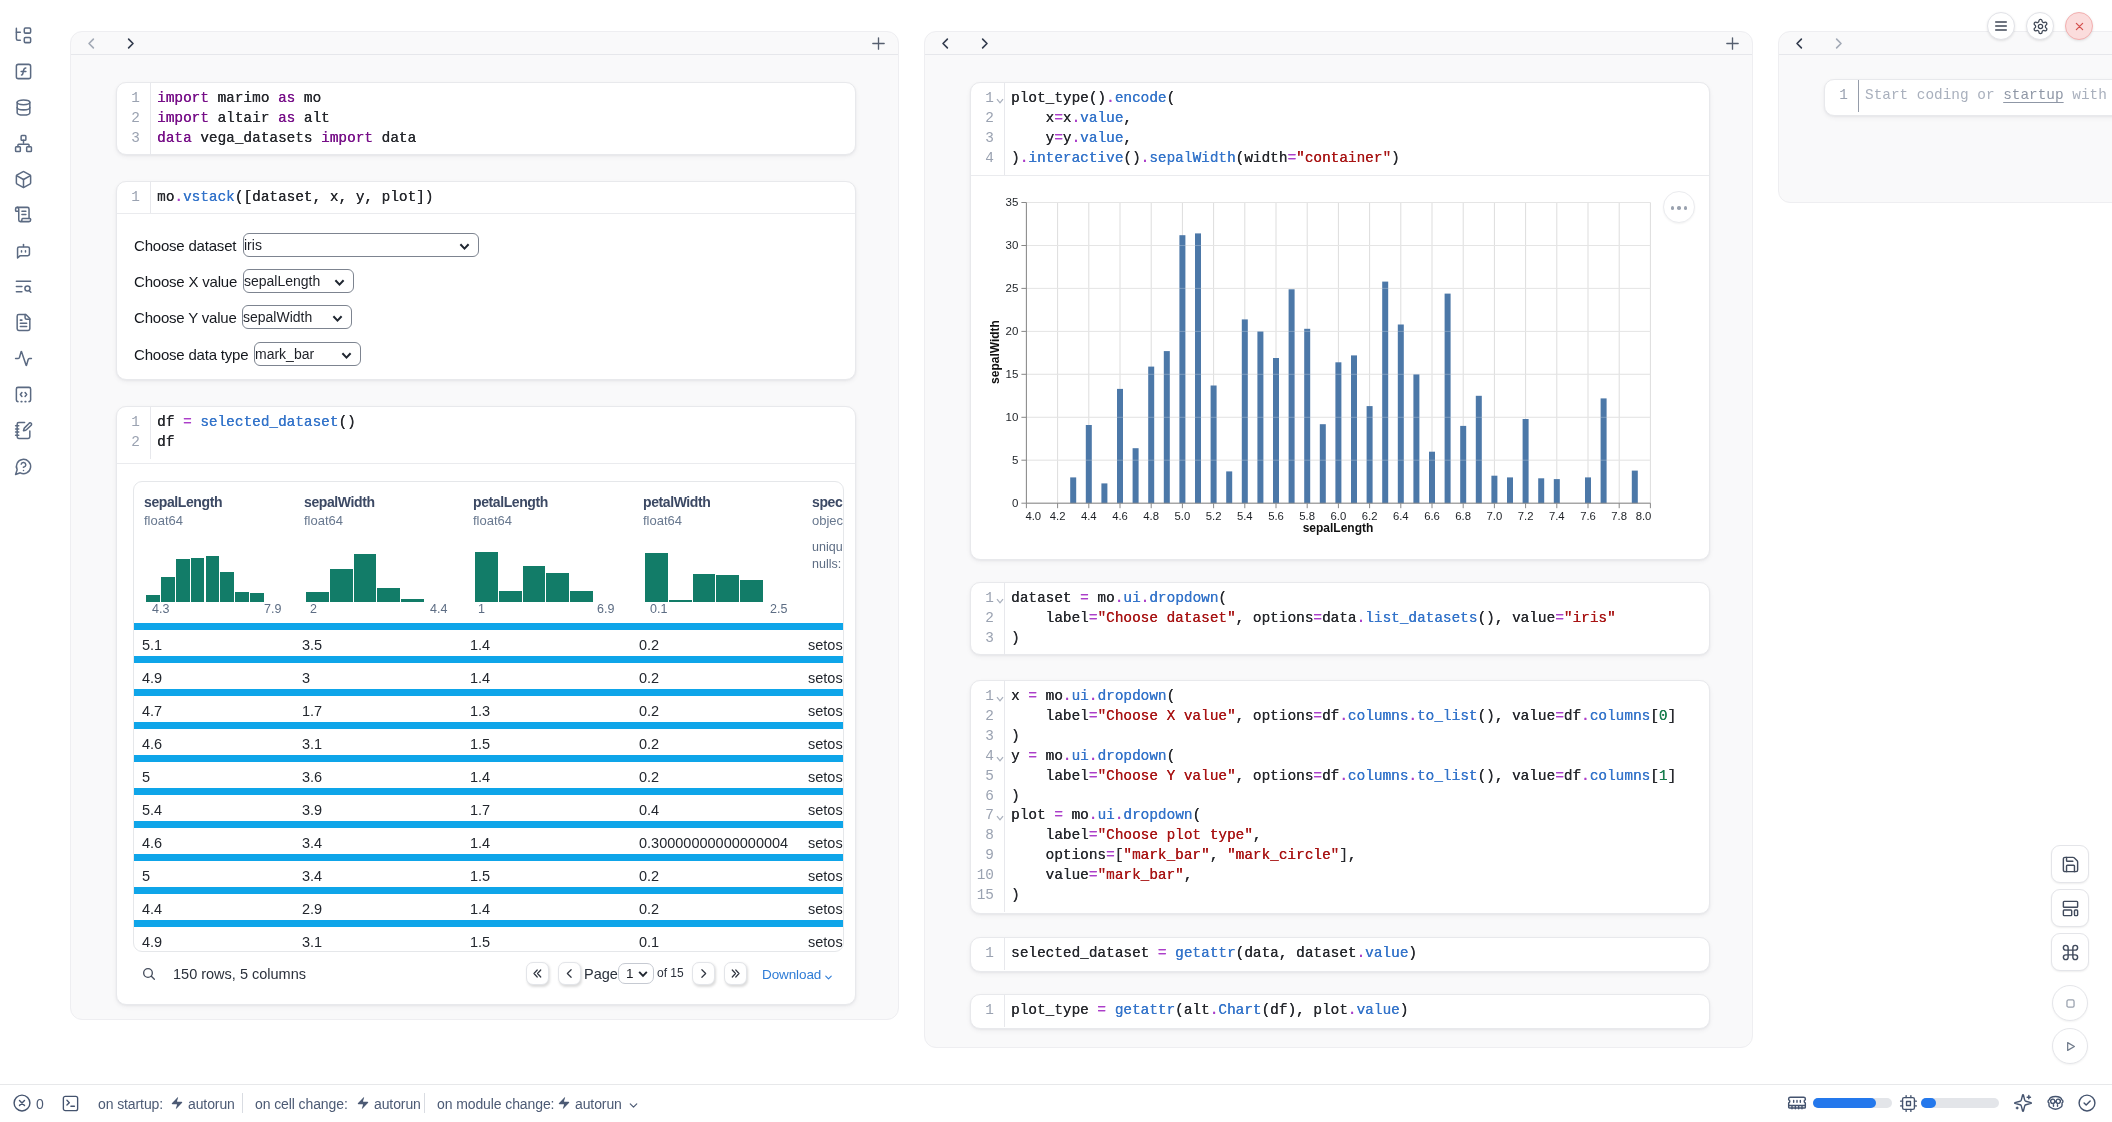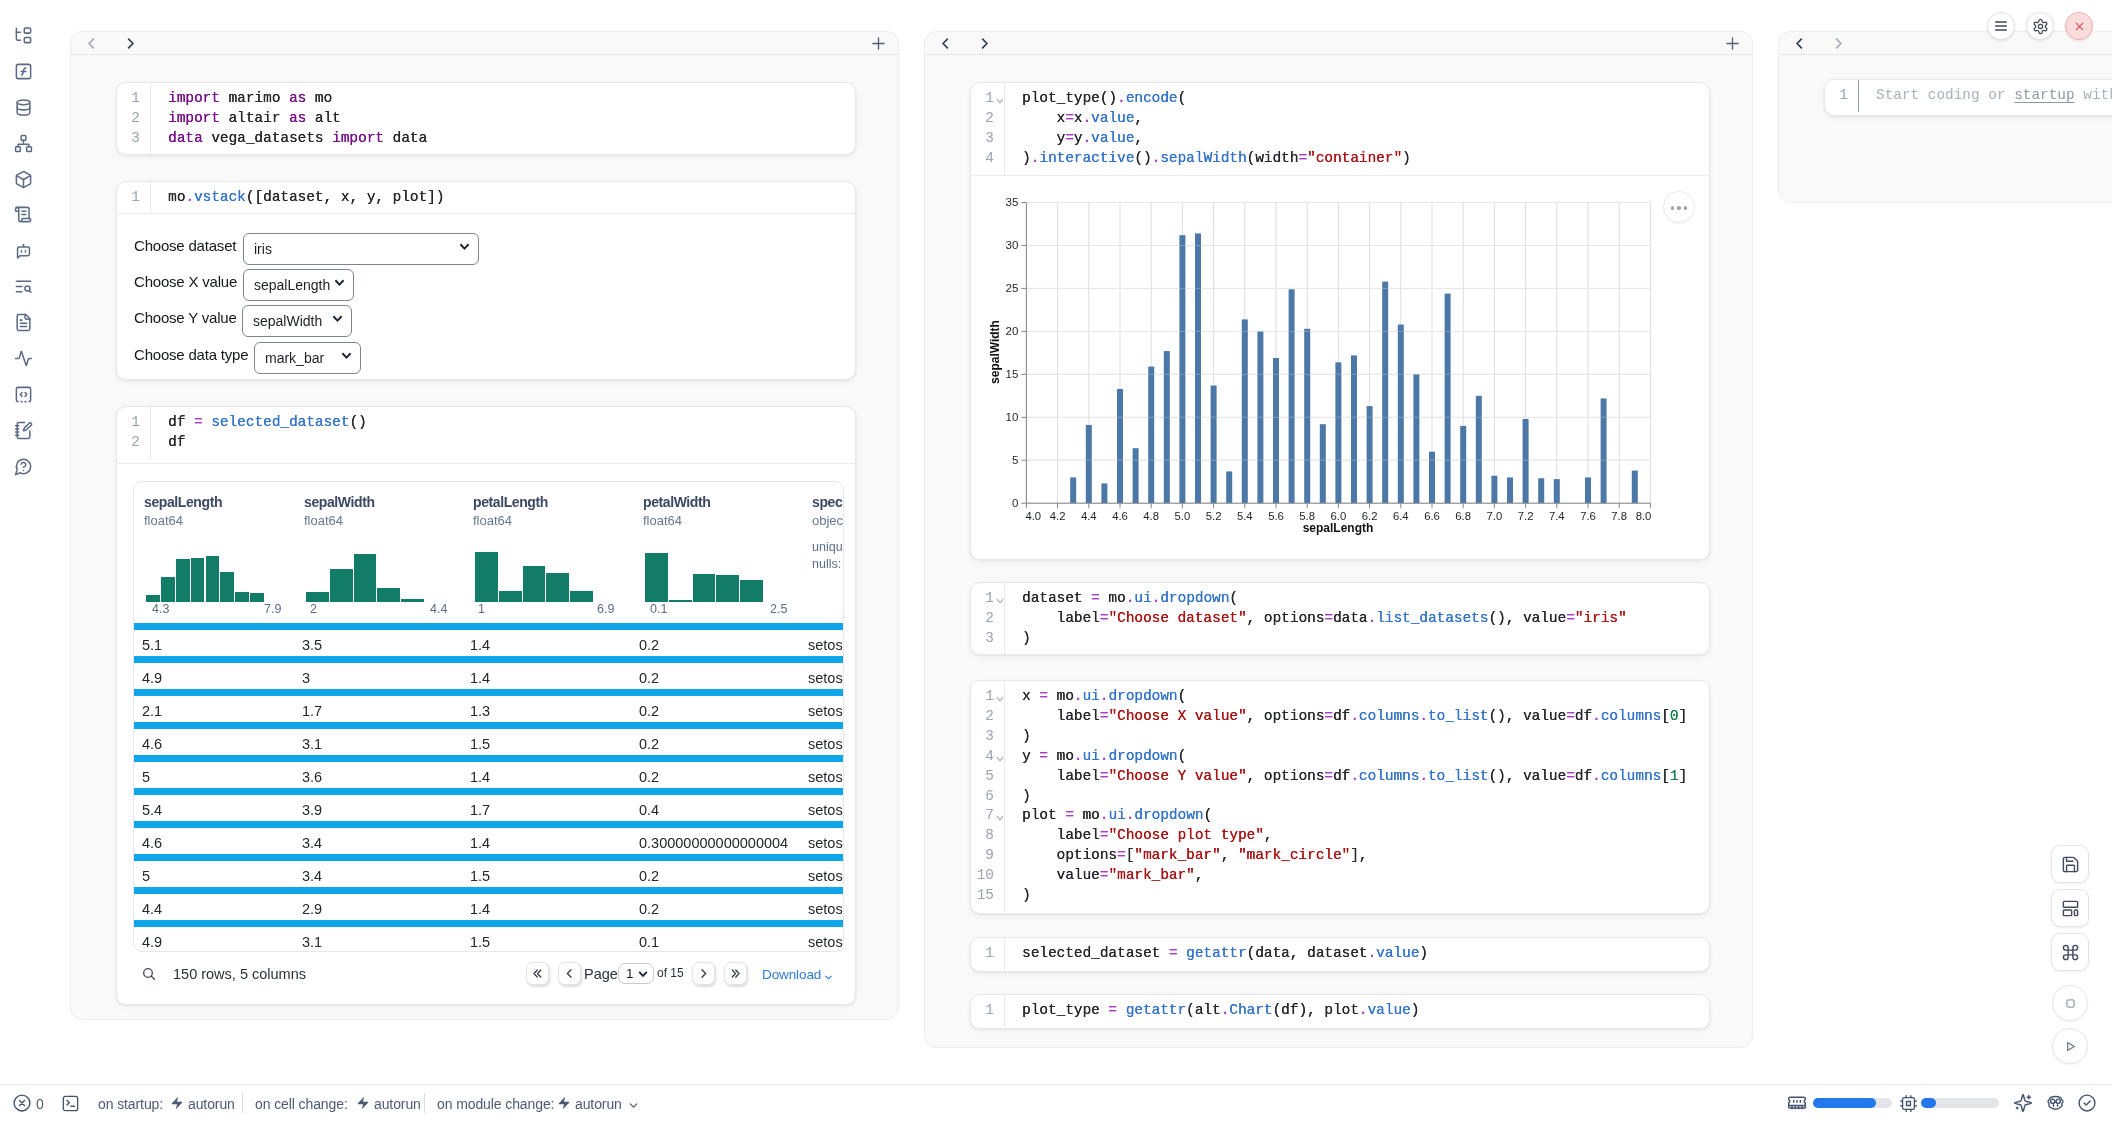--- a/index.html
+++ b/index.html
@@ -5,28 +5,28 @@
 body{position:relative}
 .col{position:absolute;top:31px;background:#f9f9fa;border:1px solid #eeeef1;border-radius:12px}
 .colhead{position:absolute;left:0;right:0;top:0;height:23px;border-bottom:1px solid #e6e7eb}
 .cell{position:absolute;background:#fff;border:1px solid #e8e9ec;border-radius:10px;box-shadow:0 1px 2px rgba(30,41,59,.05),0 2px 5px rgba(30,41,59,.05)}
 .codewrap{position:relative;padding:6px 0}
 .codewrap:before{content:"";position:absolute;left:33px;top:0;bottom:0;width:1px;background:#e7e8ec}
 .cw-dark:before{background:#959ca9}
 .cl{display:flex;font:14.4px/19.9px "Liberation Mono",monospace;color:#26282d;white-space:pre;text-shadow:.25px 0 0 currentColor}
 .ln{width:33px;flex:0 0 33px;text-align:right;padding-right:10px;color:#9aa2b1;position:relative;text-shadow:none}
 .fold{position:absolute;left:24px;top:7px}
-.cd{padding-left:18px}
+.cd{padding-left:7px}
 .cd i{font-style:normal}
 .k{color:#770f88}.f{color:#3474ca}.s{color:#a81414}.n{color:#177d4d}.o{color:#ab3ec9}
 .ph{color:#a9b0bd;text-shadow:none}
 .ph u{color:#8f97a6;text-underline-offset:3px}
 .out{position:absolute;left:0;right:0;border-top:1px solid #eaebee}
 .lbl{position:absolute;font-size:15px;letter-spacing:-.2px;color:#15181e;white-space:nowrap}
-.sel{position:absolute;height:32px;background:#fff;border:1px solid #7d8490;border-radius:6px;font-size:14px;color:#1c1f26;display:flex;align-items:center;padding-left:10px;white-space:nowrap}
+.sel{position:absolute;height:24px;background:#fff;border:1px solid #7d8490;border-radius:6px;font-size:14px;color:#1c1f26;display:flex;align-items:center;white-space:nowrap}
 .selchev{position:absolute;right:6px;top:4.5px}
 .tcard{position:absolute;left:16px;top:74px;width:711px;height:471px;border:1px solid #e5e7ea;border-radius:9px;background:#fff;overflow:hidden}
 .thead-name{position:absolute;top:12px;font-size:14px;font-weight:bold;letter-spacing:-.4px;color:#3c4964}
 .thead-type{position:absolute;top:31px;font-size:13px;color:#68788f}
 .hist{position:absolute;top:71px;width:118px;height:49px}
 .hist i{position:absolute;bottom:0;background:#127c68}
 .hax{position:absolute;top:120px;font-size:12.5px;color:#5d6d84}
 .trow{position:absolute;left:0;right:0;height:33px;border-top:7px solid #0ea5e9;font-size:14.5px;color:#23272e}
 .trow span{position:absolute;top:7px;white-space:pre}
 .pbtn{position:absolute;width:23px;height:23px;background:#fff;border:1px solid #e3e5e9;border-radius:7px;box-shadow:1px 1.5px 2.5px rgba(0,0,0,.14);display:flex;align-items:center;justify-content:center}
@@ -215,21 +215,21 @@
         <span style="left:674px">setosa</span>
       </div>
       <div class="trow" style="top:174px">
         <span style="left:8px">4.9</span>
         <span style="left:168px">3</span>
         <span style="left:336px">1.4</span>
         <span style="left:505px">0.2</span>
         <span style="left:674px">setosa</span>
       </div>
       <div class="trow" style="top:207px">
-        <span style="left:8px">2.1</span>
+        <span style="left:8px">4.7</span>
         <span style="left:168px">1.7</span>
         <span style="left:336px">1.3</span>
         <span style="left:505px">0.2</span>
         <span style="left:674px">setosa</span>
       </div>
       <div class="trow" style="top:240px">
         <span style="left:8px">4.6</span>
         <span style="left:168px">3.1</span>
         <span style="left:336px">1.5</span>
         <span style="left:505px">0.2</span>

